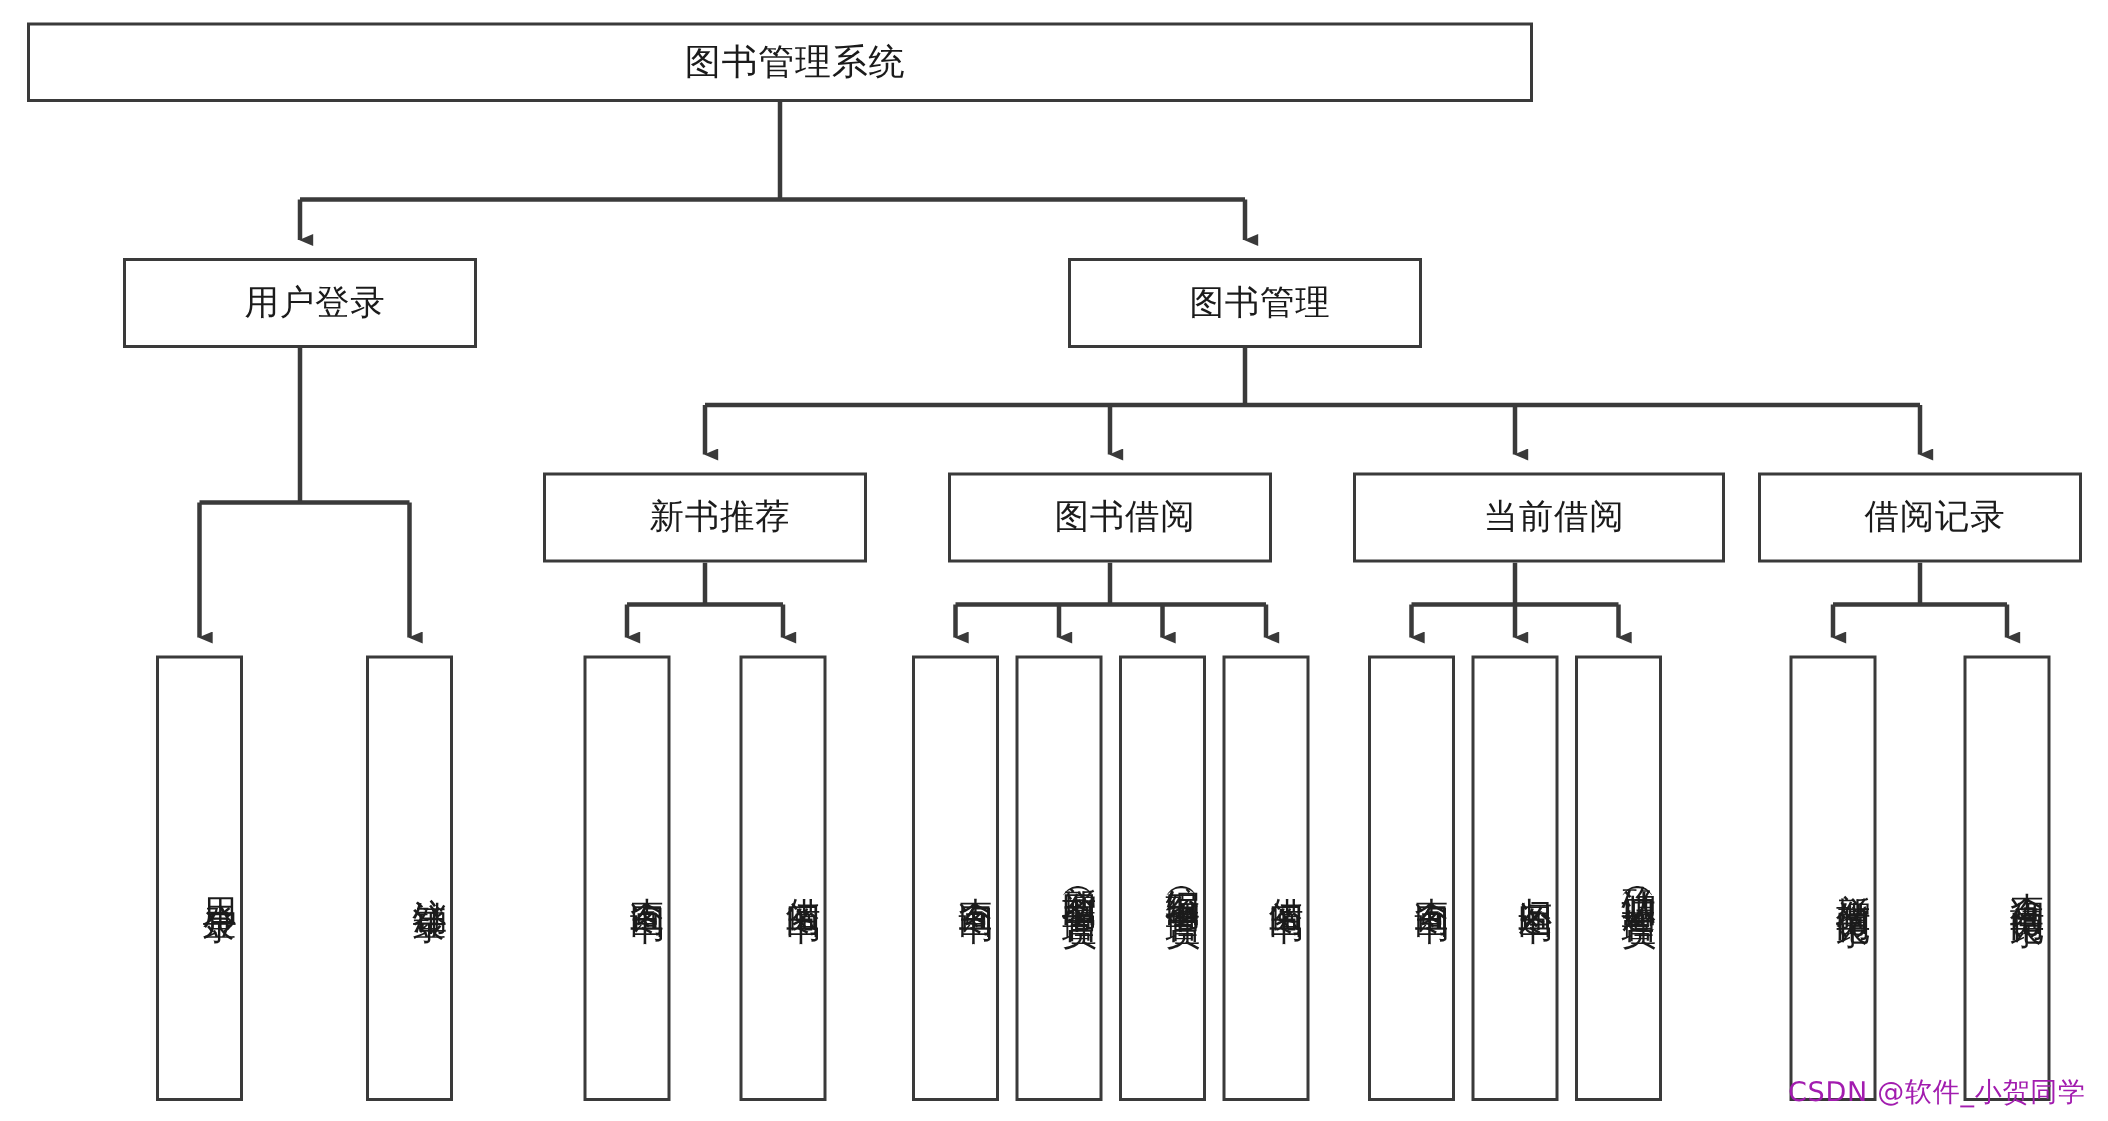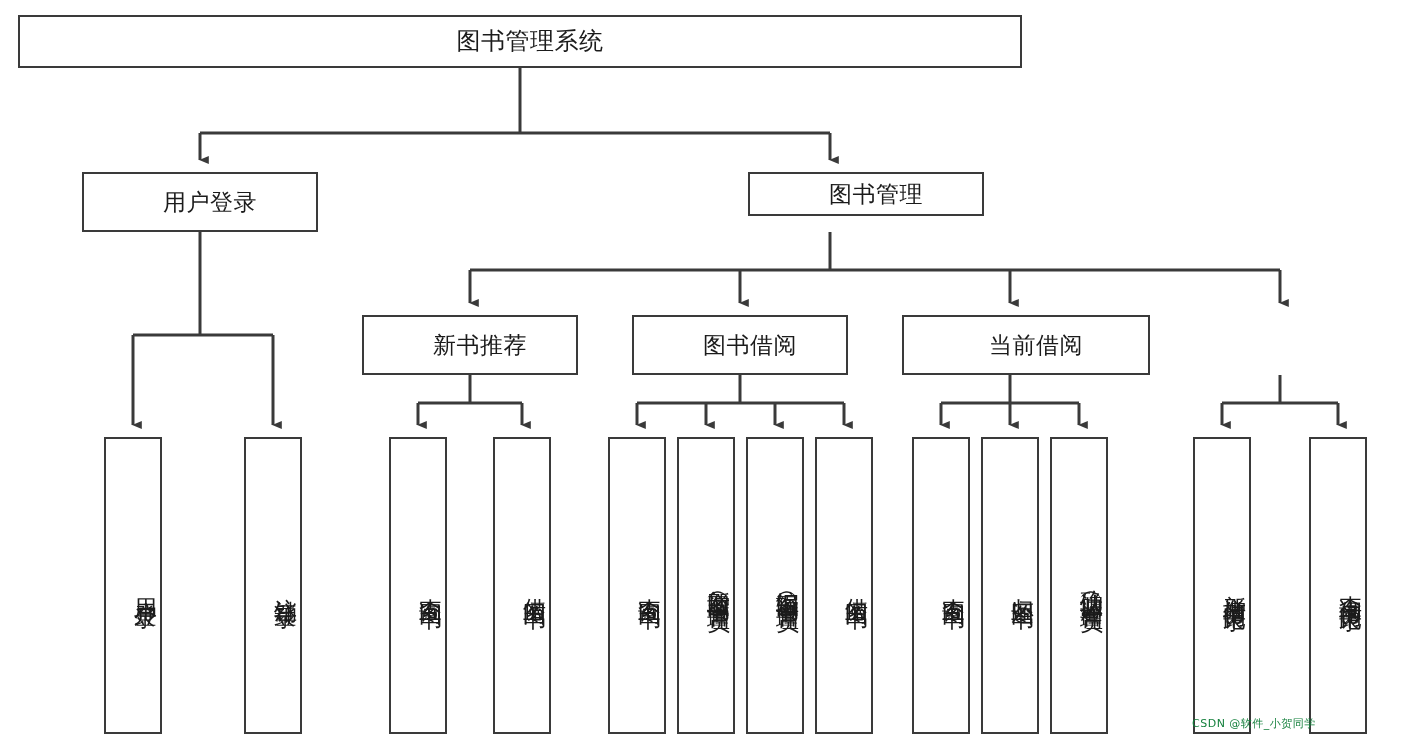--- a/index.html
+++ b/index.html
@@ -57,22 +57,22 @@
     align-items: flex-start;
     justify-content: center;
   }
   .node-v .vtext {
     display: block;
     writing-mode: vertical-rl;
     text-orientation: upright;
   }
   .watermark {
     position: absolute;
-    font-size: 11px;
-    color: #15803d;
+    font-size: 18px;
+    color: #a21caf;
     white-space: nowrap;
     letter-spacing: 0.5px;
     pointer-events: none;
   }
 </style>
 </head>
 <body>
 
 <div id="canvas">
 
@@ -127,33 +127,36 @@
     </g>
   </svg>
 
   <div class="node node-h node-root" style="left:18px; top:15px; width:1004px; height:53px;">
     <span>图书管理系统</span>
   </div>
 
   <div class="node node-h" style="left:82px; top:172px; width:236px; height:60px;">
     <span>用户登录</span>
   </div>
-  <div class="node node-h" style="left:748px; top:172px; width:236px; height:44px;">
+  <div class="node node-h" style="left:712px; top:172px; width:236px; height:60px;">
     <span>图书管理</span>
   </div>
 
   <div class="node node-h" style="left:632px; top:315px; width:216px; height:60px;">
     <span>图书借阅</span>
   </div>
   <div class="node node-h" style="left:362px; top:315px; width:216px; height:60px;">
     <span>新书推荐</span>
   </div>
   <div class="node node-h" style="left:902px; top:315px; width:248px; height:60px;">
     <span>当前借阅</span>
   </div>
+  <div class="node node-h" style="left:1172px; top:315px; width:216px; height:60px;">
+    <span>借阅记录</span>
+  </div>
 
   <div class="node node-v" style="left:104px; top:437px; width:58px; height:297px;">
     <span class="vtext">用户登录</span>
   </div>
   <div class="node node-v" style="left:244px; top:437px; width:58px; height:297px;">
     <span class="vtext">注销登录</span>
   </div>
 
   <div class="node node-v" style="left:389px; top:437px; width:58px; height:297px;">
     <span class="vtext">查询图书</span>

